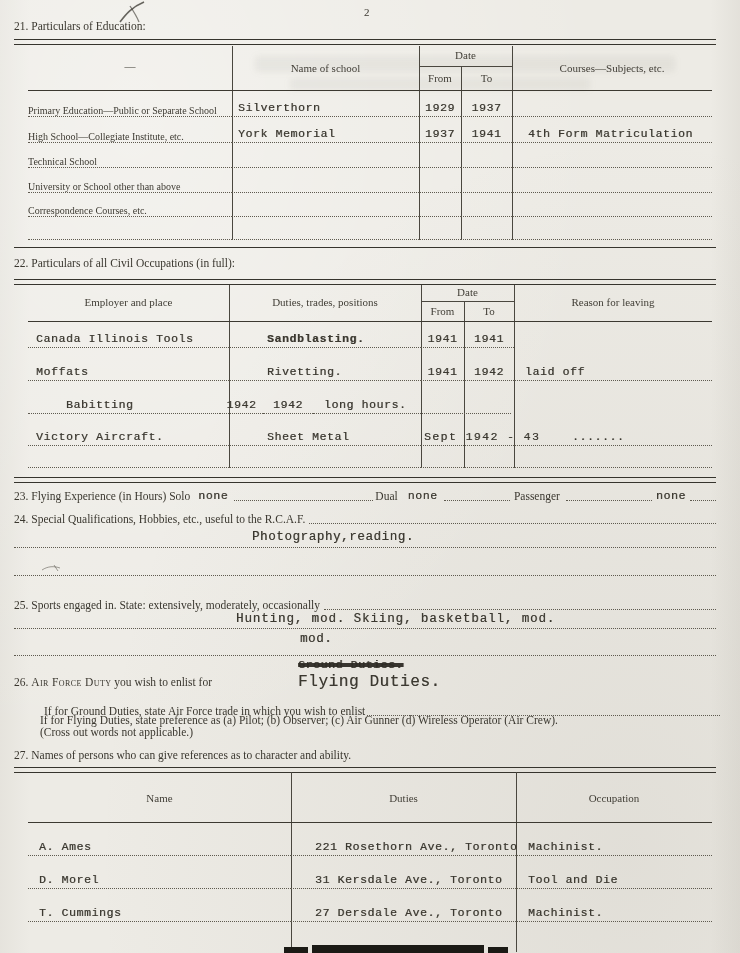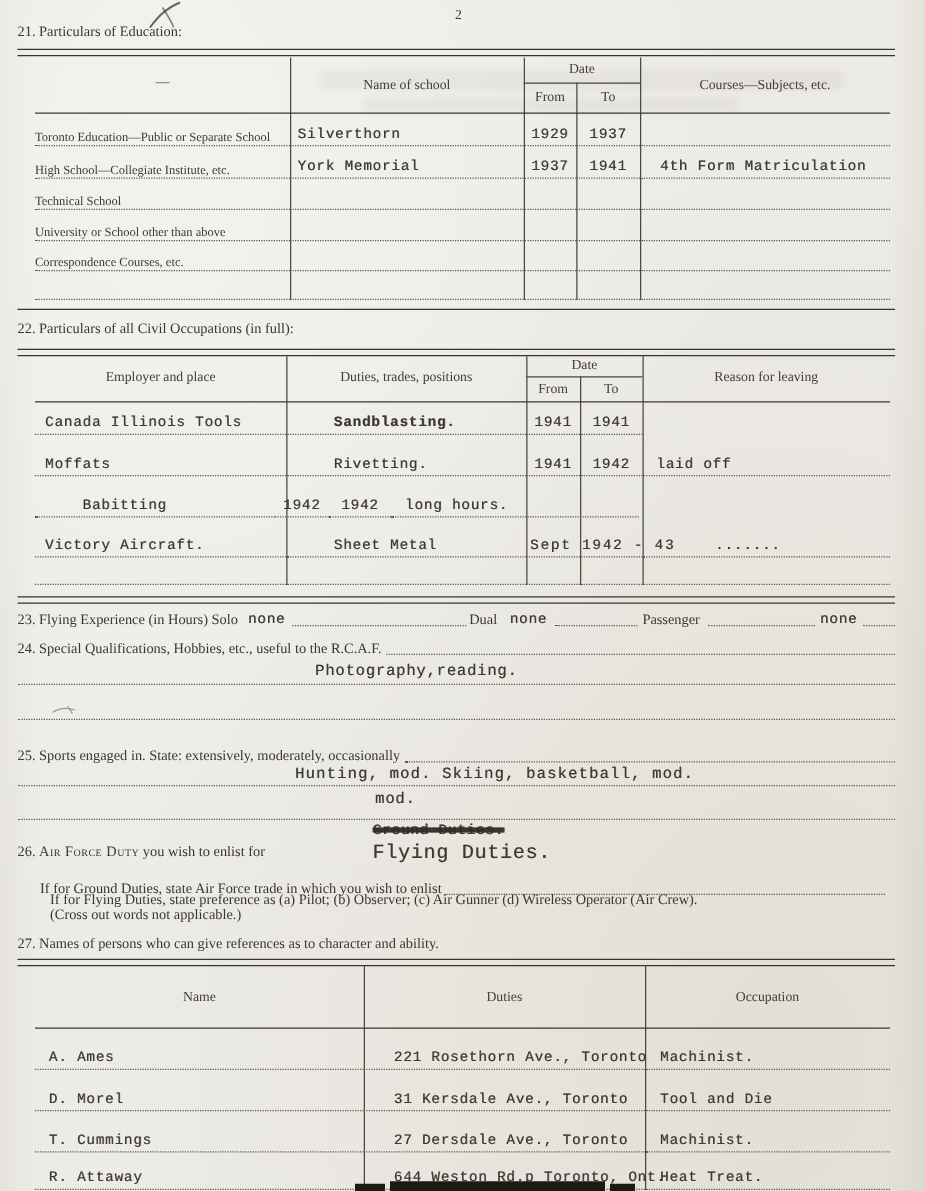--- a/index.html
+++ b/index.html
@@ -62,21 +62,21 @@
     <div class="abs" style="left:391px;top:20px;width:93px;border-top:1px solid #4a473f;"></div>
     <div class="abs hdr" style="left:391px;top:26px;width:42px;">From</div>
     <div class="abs hdr" style="left:433px;top:26px;width:51px;">To</div>
     <div class="abs hdr" style="left:484px;top:16px;width:200px;">Courses—Subjects, etc.</div>
     <div class="abs" style="left:0;top:44px;width:684px;border-top:1.2px solid #3c3931;"></div>
 
     <div class="abs" style="left:0;top:44px;width:684px;">
 
       <div class="cellrow" style="height:27px;">
         <div class="cell" style="width:204px;">
-            <span class="lbl">Toronto Education—Public or Separate School</span>
+            <span class="lbl">Primary Education—Public or Separate School</span>
           </div>
         <div class="cell" style="width:187px;padding-left:6px;">
             <span class="typed" style="margin-bottom:2px;">Silverthorn</span>
           </div>
         <div class="cell" style="width:42px;justify-content:center;">
             <span class="typed" style="margin-bottom:2px;">1929</span>
           </div>
         <div class="cell" style="width:51px;justify-content:center;">
             <span class="typed" style="margin-bottom:2px;">1937</span>
           </div>
@@ -269,21 +269,21 @@
   <div class="abs dotline" style="left:14px;top:628px;width:702px;"></div>
   <span class="typed abs" style="left:300px;top:632px;font-size:12.5px;">mod.</span>
   <div class="abs dotline" style="left:14px;top:655px;width:702px;"></div>
 
   <span class="typed abs strike" style="left:298px;top:658px;">Ground Duties.</span>
   <span class="typed abs" style="left:298px;top:673px;font-size:16px;">Flying Duties.</span>
   <div class="abs print" style="left:14px;top:676px;">
     <span>26.</span>
     <span class="smallcaps">Air Force Duty</span><span> you wish to enlist for</span>
   </div>
-  <div class="abs flexline" style="left:32px;top:702px;width:676px;">
+  <div class="abs flexline" style="left:44px;top:702px;width:676px;">
     <span class="print">If for Ground Duties, state Air Force trade in which you wish to enlist</span>
     <span class="leader" style="margin:0 0 2px 2px;"></span>
   </div>
   <div class="abs print" style="left:40px;top:714px;">If for Flying Duties, state preference as (a) Pilot;  (b) Observer;  (c) Air Gunner (d) Wireless Operator (Air Crew).</div>
   <div class="abs print" style="left:40px;top:726px;">(Cross out words not applicable.)</div>
 
   <div class="abs print" style="left:14px;top:749px;">27. Names of persons who can give references as to character and ability.</div>
   <div class="abs rule-double" style="left:14px;top:767px;width:702px;"></div>
 
   <div class="tbl" style="top:772px;height:180px;">
@@ -324,31 +324,20 @@
             <span class="typed" style="margin-bottom:2px;">T. Cummings</span>
           </div>
         <div class="cell" style="width:225px;padding-left:24px;">
             <span class="typed" style="margin-bottom:2px;">27 Dersdale Ave., Toronto</span>
           </div>
         <div class="cell" style="width:196px;padding-left:12px;">
             <span class="typed" style="margin-bottom:2px;">Machinist.</span>
           </div>
       </div>
 
-      <div class="cellrow" style="height:30px;">
-        <div class="cell" style="width:263px;padding-left:11px;">
-            <span class="typed" style="margin-bottom:2px;">R. Attaway</span>
-          </div>
-        <div class="cell" style="width:225px;padding-left:24px;">
-            <span class="typed" style="margin-bottom:2px;">644 Weston Rd.p Toronto, Ont.</span>
-          </div>
-        <div class="cell" style="width:196px;padding-left:12px;">
-            <span class="typed" style="margin-bottom:2px;">Heat Treat.</span>
-          </div>
-      </div>
     </div>
   </div>
 
   <div class="redact" style="left:284px;top:947px;width:24px;height:6px;"></div>
   <div class="redact" style="left:312px;top:945px;width:172px;height:8px;"></div>
   <div class="redact" style="left:488px;top:947px;width:20px;height:6px;"></div>
 
 </div>
 
 </body></html>

